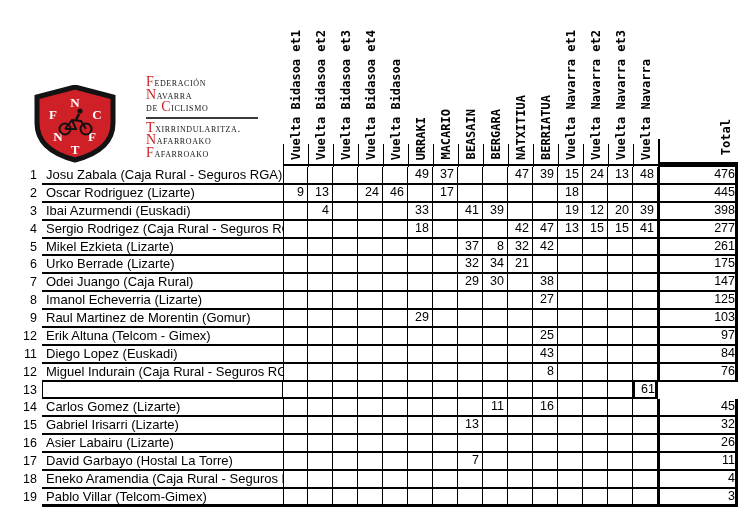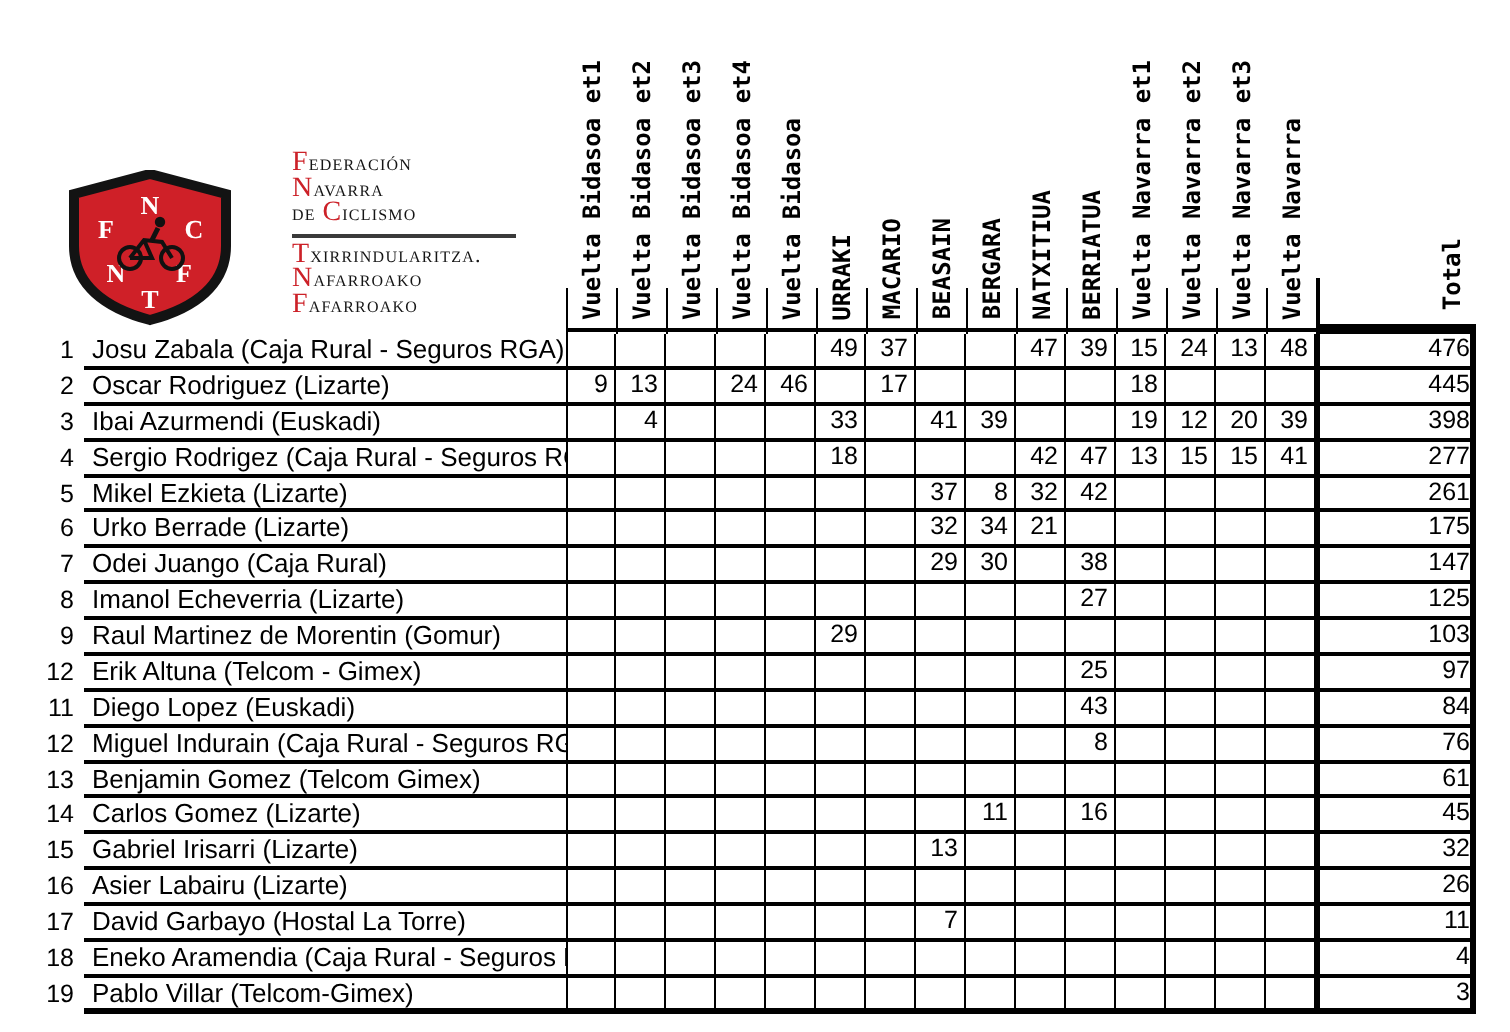--- a/index.html
+++ b/index.html
@@ -370,21 +370,20 @@
         <div class="cell"></div>
         <div class="cell">8</div>
         <div class="cell"></div>
         <div class="cell"></div>
         <div class="cell"></div>
         <div class="cell"></div>
         <div class="total">76</div>
       </div>
       <div class="row">
         <div class="rank">13</div>
-        <div class="name">Benjamin Gomez (Telcom Gimex)</div>
         <div class="cell first"></div>
         <div class="cell"></div>
         <div class="cell"></div>
         <div class="cell"></div>
         <div class="cell"></div>
         <div class="cell"></div>
         <div class="cell"></div>
         <div class="cell"></div>
         <div class="cell"></div>
         <div class="cell"></div>

